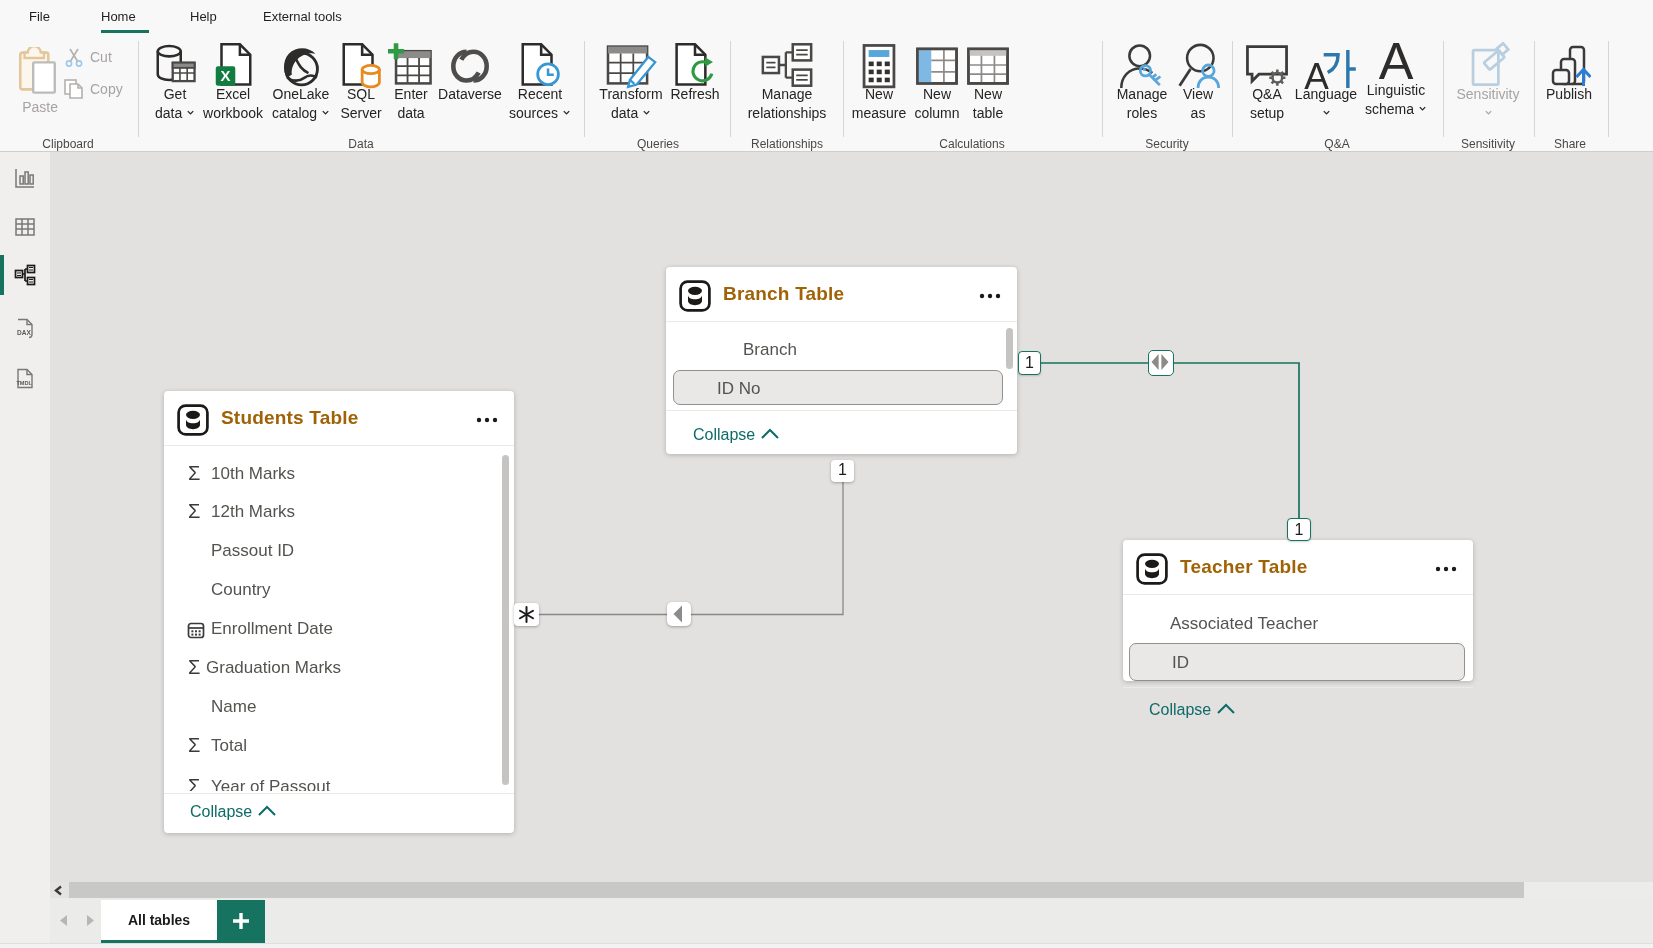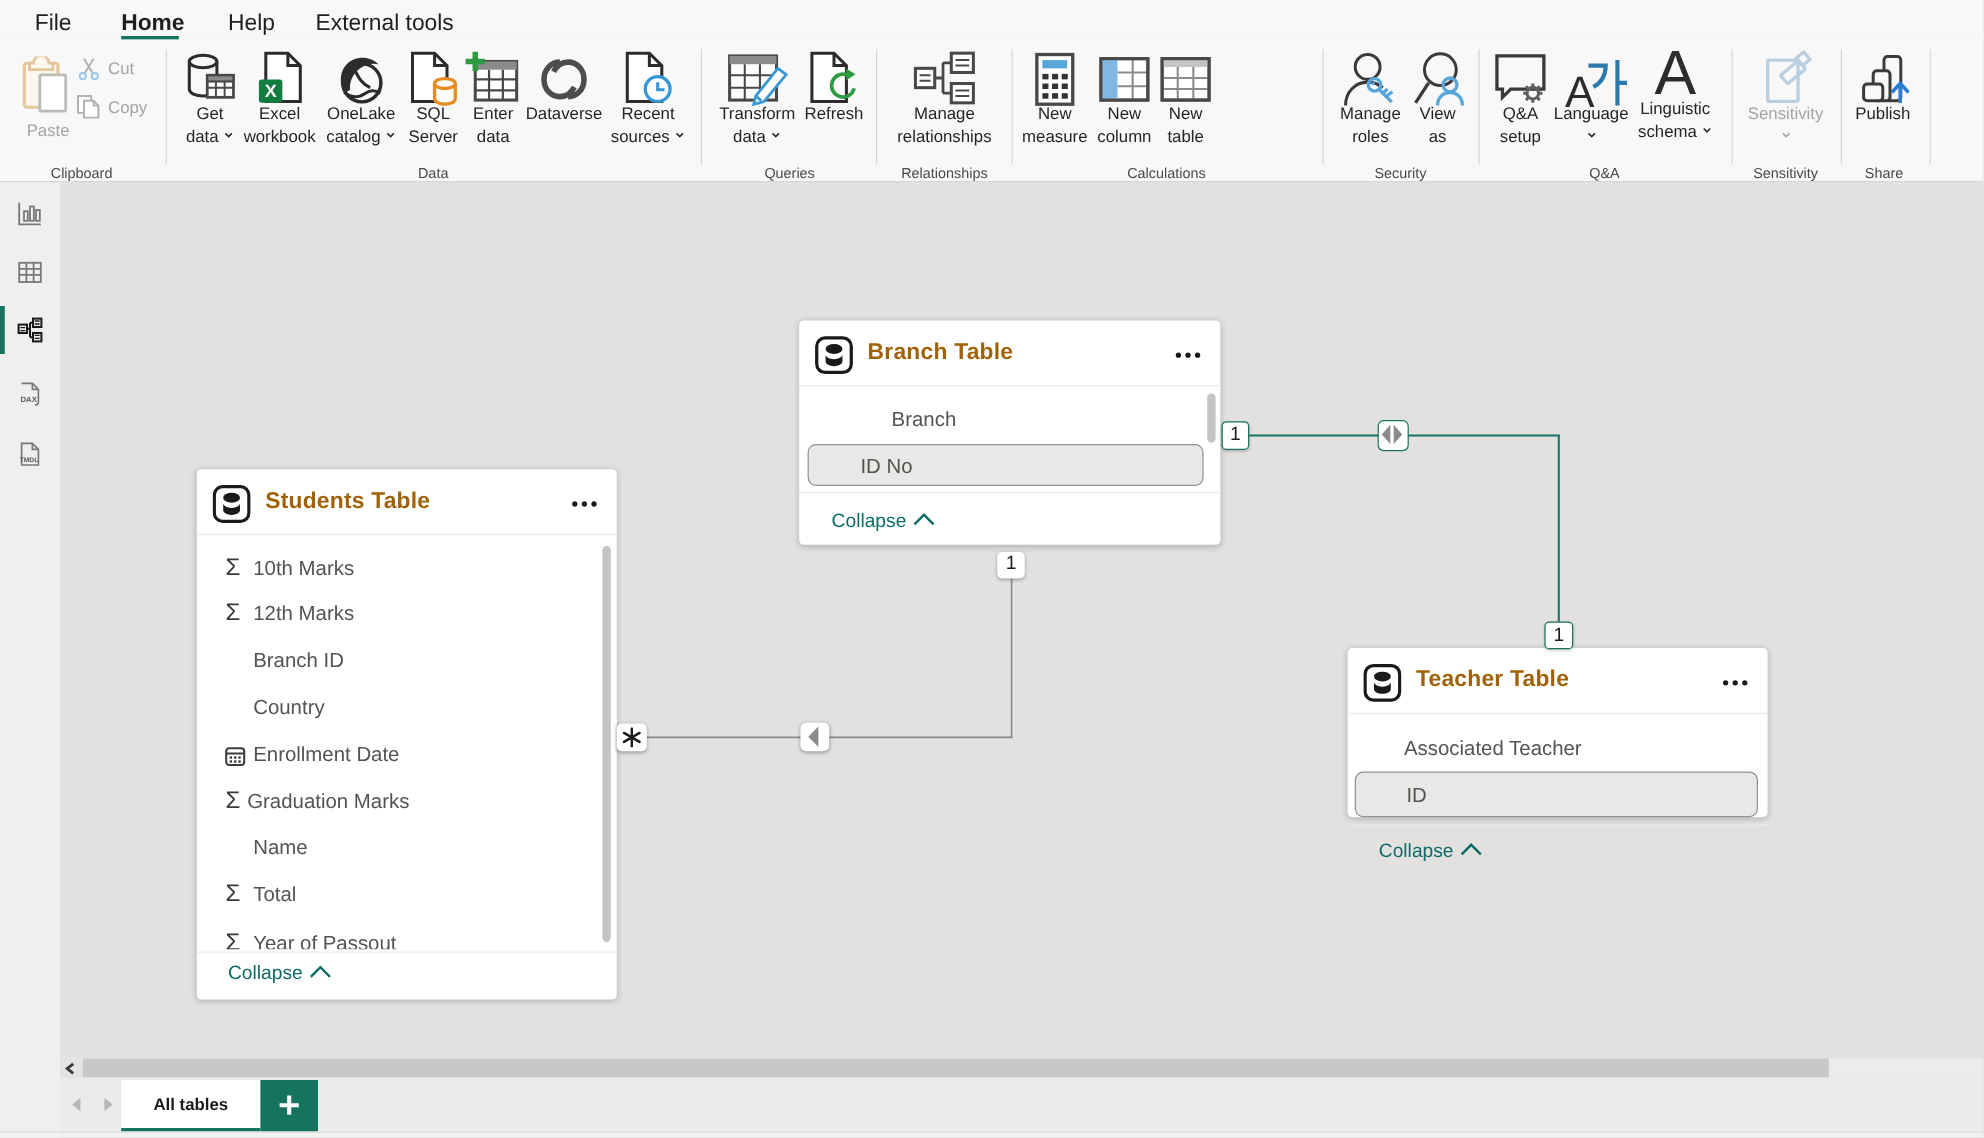--- a/index.html
+++ b/index.html
@@ -2,21 +2,21 @@
 <html><head>
 <meta charset="utf-8">
 <style>
   * { margin:0; padding:0; box-sizing:border-box; }
   html,body { width:1653px; height:948px; overflow:hidden; }
   body { font-family:"Liberation Sans", sans-serif; position:relative; background:#e3e1e0; }
   .abs { position:absolute; }
 
   
   #menubar { position:absolute; left:0; top:0; width:1653px; height:33px; background:#f9f8f8; }
-  #menubar .mi { position:absolute; top:9px; font-size:19px; color:#201f1e; }
+  #menubar .mi { position:absolute; top:9px; font-size:13px; color:#201f1e; }
   
   #ribbon { position:absolute; left:0; top:33px; width:1653px; height:119px; background:#f9f8f8; border-bottom:1px solid #d0cecc; }
   .rsep { position:absolute; top:8px; height:96px; width:1px; background:#d8d6d4; }
   .glabel { position:absolute; top:104px; font-size:12px; color:#4a4846; width:200px; margin-left:-100px; text-align:center; }
   .rbtn { position:absolute; top:5px; width:90px; margin-left:-45px; text-align:center; }
   .rbtn .ric { height:40px; margin-top:4px; }
   .rbtn .ric svg { transform:scale(1.15); transform-origin:50% 0%; }
   .rbtn .rlab { font-size:14px; color:#252423; line-height:19px; margin-top:3px; }
   .gray { color:#a6a4a2 !important; }
   .caret { display:inline-block; width:9px; height:9px; vertical-align:1px; }
@@ -52,21 +52,21 @@
     <g id="dbicon">
       <rect x="1.6" y="1.6" width="28.8" height="28.8" rx="7" fill="#fff" stroke="#1b1a19" stroke-width="2.7"></rect>
       <ellipse cx="16" cy="10.8" rx="7" ry="4.1" fill="#1b1a19"></ellipse>
       <path d="M9 15.2 c0 2.25 3.15 4.1 7 4.1 s7 -1.85 7 -4.1 v5.9 c0 2.25 -3.15 4.1 -7 4.1 s-7 -1.85 -7 -4.1 z" fill="#1b1a19"></path>
     </g>
   </defs>
 </svg>
 
 <div id="menubar">
   <span class="mi" style="left:29px;">File</span>
-  <span class="mi" style="left:101px; font-weight:bold;">Home</span>
+  <span class="mi" style="left:101px; font-weight:normal;">Home</span>
   <span class="mi" style="left:190px;">Help</span>
   <span class="mi" style="left:263px;">External tools</span>
   <div class="abs" style="left:101px; top:30px; width:48px; height:3px; background:#15735f;"></div>
 </div>
 
 <div id="ribbon">
   <div class="rsep" style="left:138px;"></div>
   <div class="rsep" style="left:584px;"></div>
   <div class="rsep" style="left:730px;"></div>
   <div class="rsep" style="left:843px;"></div>
@@ -427,21 +427,21 @@
       <div class="ctitle">Students Table</div>
       <svg class="cdots" width="22" height="6" viewBox="0 0 22 6">
           <circle cx="3" cy="3" r="2.2" fill="#1b1a19"></circle>
           <circle cx="11" cy="3" r="2.2" fill="#1b1a19"></circle>
           <circle cx="19" cy="3" r="2.2" fill="#1b1a19"></circle>
         </svg>
     </div>
     <div class="abs" style="left:0; top:56px; width:350px; height:344px; overflow:hidden;">
       <div class="field" style="top:17px; left:47px;">10th Marks</div>
       <div class="field" style="top:55px; left:47px;">12th Marks</div>
-      <div class="field" style="top:94px; left:47px;">Branch ID</div>
+      <div class="field" style="top:94px; left:47px;">Passout ID</div>
       <div class="field" style="top:133px; left:47px;">Country</div>
       <div class="field" style="top:172px; left:47px;">Enrollment Date</div>
       <div class="field" style="top:211px; left:42px;">Graduation Marks</div>
       <div class="field" style="top:250px; left:47px;">Name</div>
       <div class="field" style="top:289px; left:47px;">Total</div>
       <div class="field" style="top:330px; left:47px;">Year of Passout</div>
 
       <div class="field" style="top:15px; left:24px; font-size:20px; color:#3b3a39;">Σ</div>
       <div class="field" style="top:53px; left:24px; font-size:20px; color:#3b3a39;">Σ</div>
       <div class="field" style="top:209px; left:24px; font-size:20px; color:#3b3a39;">Σ</div>

